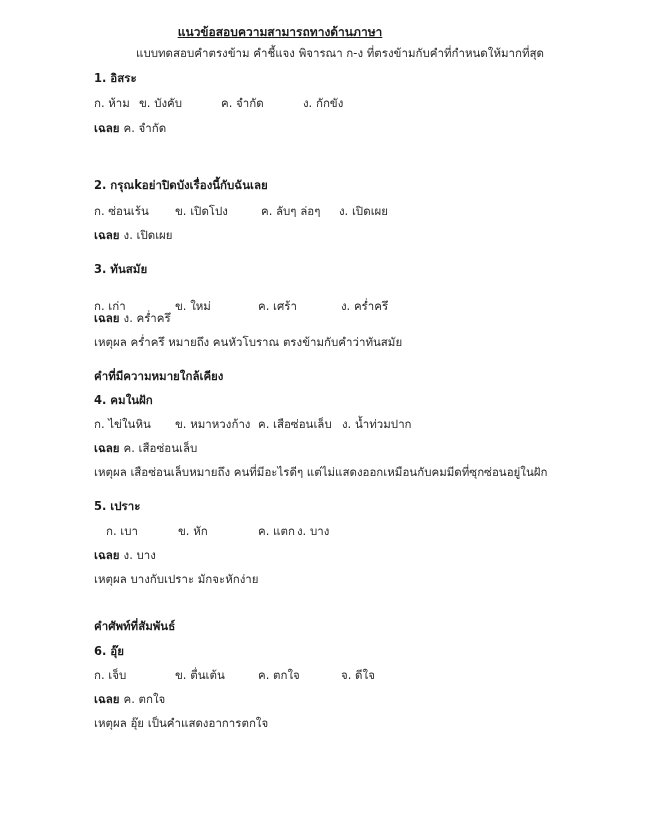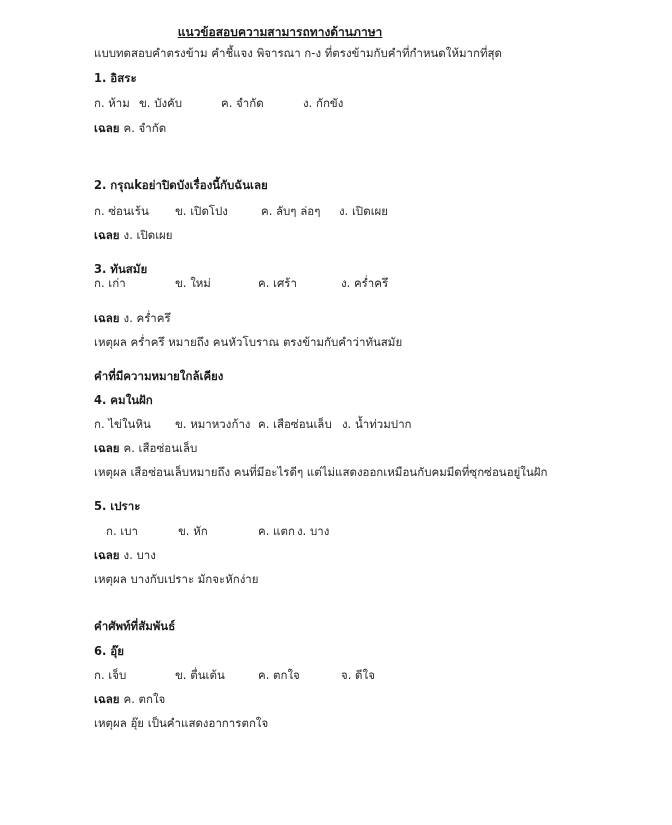--- a/index.html
+++ b/index.html
@@ -46,21 +46,21 @@
     .opt { position: absolute; white-space: nowrap; }
     .answer-label { font-weight: bold; color: #1a1a1a; margin-right: 4px; }
   </style>
 </head>
 <body>
 
 <div class="page">
 
   <div class="title">แนวข้อสอบความสามารถทางด้านภาษา</div>
 
-  <div class="line" style="top:45px;">แบบทดสอบคำตรงข้าม คำชี้แจง พิจารณา ก-ง ที่ตรงข้ามกับคำที่กำหนดให้มากที่สุด</div>
+  <div class="line" style="top:45px;margin-left:42px;">แบบทดสอบคำตรงข้าม คำชี้แจง พิจารณา ก-ง ที่ตรงข้ามกับคำที่กำหนดให้มากที่สุด</div>
 
   <div class="line bold" style="top:70px;">1. อิสระ</div>
   <div class="line" style="top:95px; width:500px;">
     <span class="opt" style="left:0px;">ก. ห้าม</span>
     <span class="opt" style="left:45px;">ข. บังคับ</span>
     <span class="opt" style="left:127px;">ค. จำกัด</span>
     <span class="opt" style="left:209px;text-align:right;">ง. กักขัง</span>
   </div>
   <div class="line" style="top:120px;">
     <span class="answer-label">เฉลย</span><span>ค. จำกัด</span>
@@ -71,21 +71,21 @@
     <span class="opt" style="left:0px;">ก. ซ่อนเร้น</span>
     <span class="opt" style="left:81px;">ข. เปิดโปง</span>
     <span class="opt" style="left:167px;">ค. ลับๆ ล่อๆ</span>
     <span class="opt" style="left:245px;">ง. เปิดเผย</span>
   </div>
   <div class="line" style="top:227px;">
     <span class="answer-label">เฉลย</span><span>ง. เปิดเผย</span>
   </div>
 
   <div class="line bold" style="top:261px;">3. ทันสมัย</div>
-  <div class="line" style="top:275px; width:500px;text-decoration:underline;">
+  <div class="line" style="top:298px; width:500px;text-decoration:underline;">
     <span class="opt" style="left:0px;">ก. เก่า</span>
     <span class="opt" style="left:81px;">ข. ใหม่</span>
     <span class="opt" style="left:164px;">ค. เศร้า</span>
     <span class="opt" style="left:247px;">ง. คร่ำครึ</span>
   </div>
   <div class="line" style="top:310px;">
     <span class="answer-label">เฉลย</span><span>ง. คร่ำครึ</span>
   </div>
   <div class="line" style="top:334px;">เหตุผล คร่ำครึ หมายถึง คนหัวโบราณ ตรงข้ามกับคำว่าทันสมัย</div>
 

